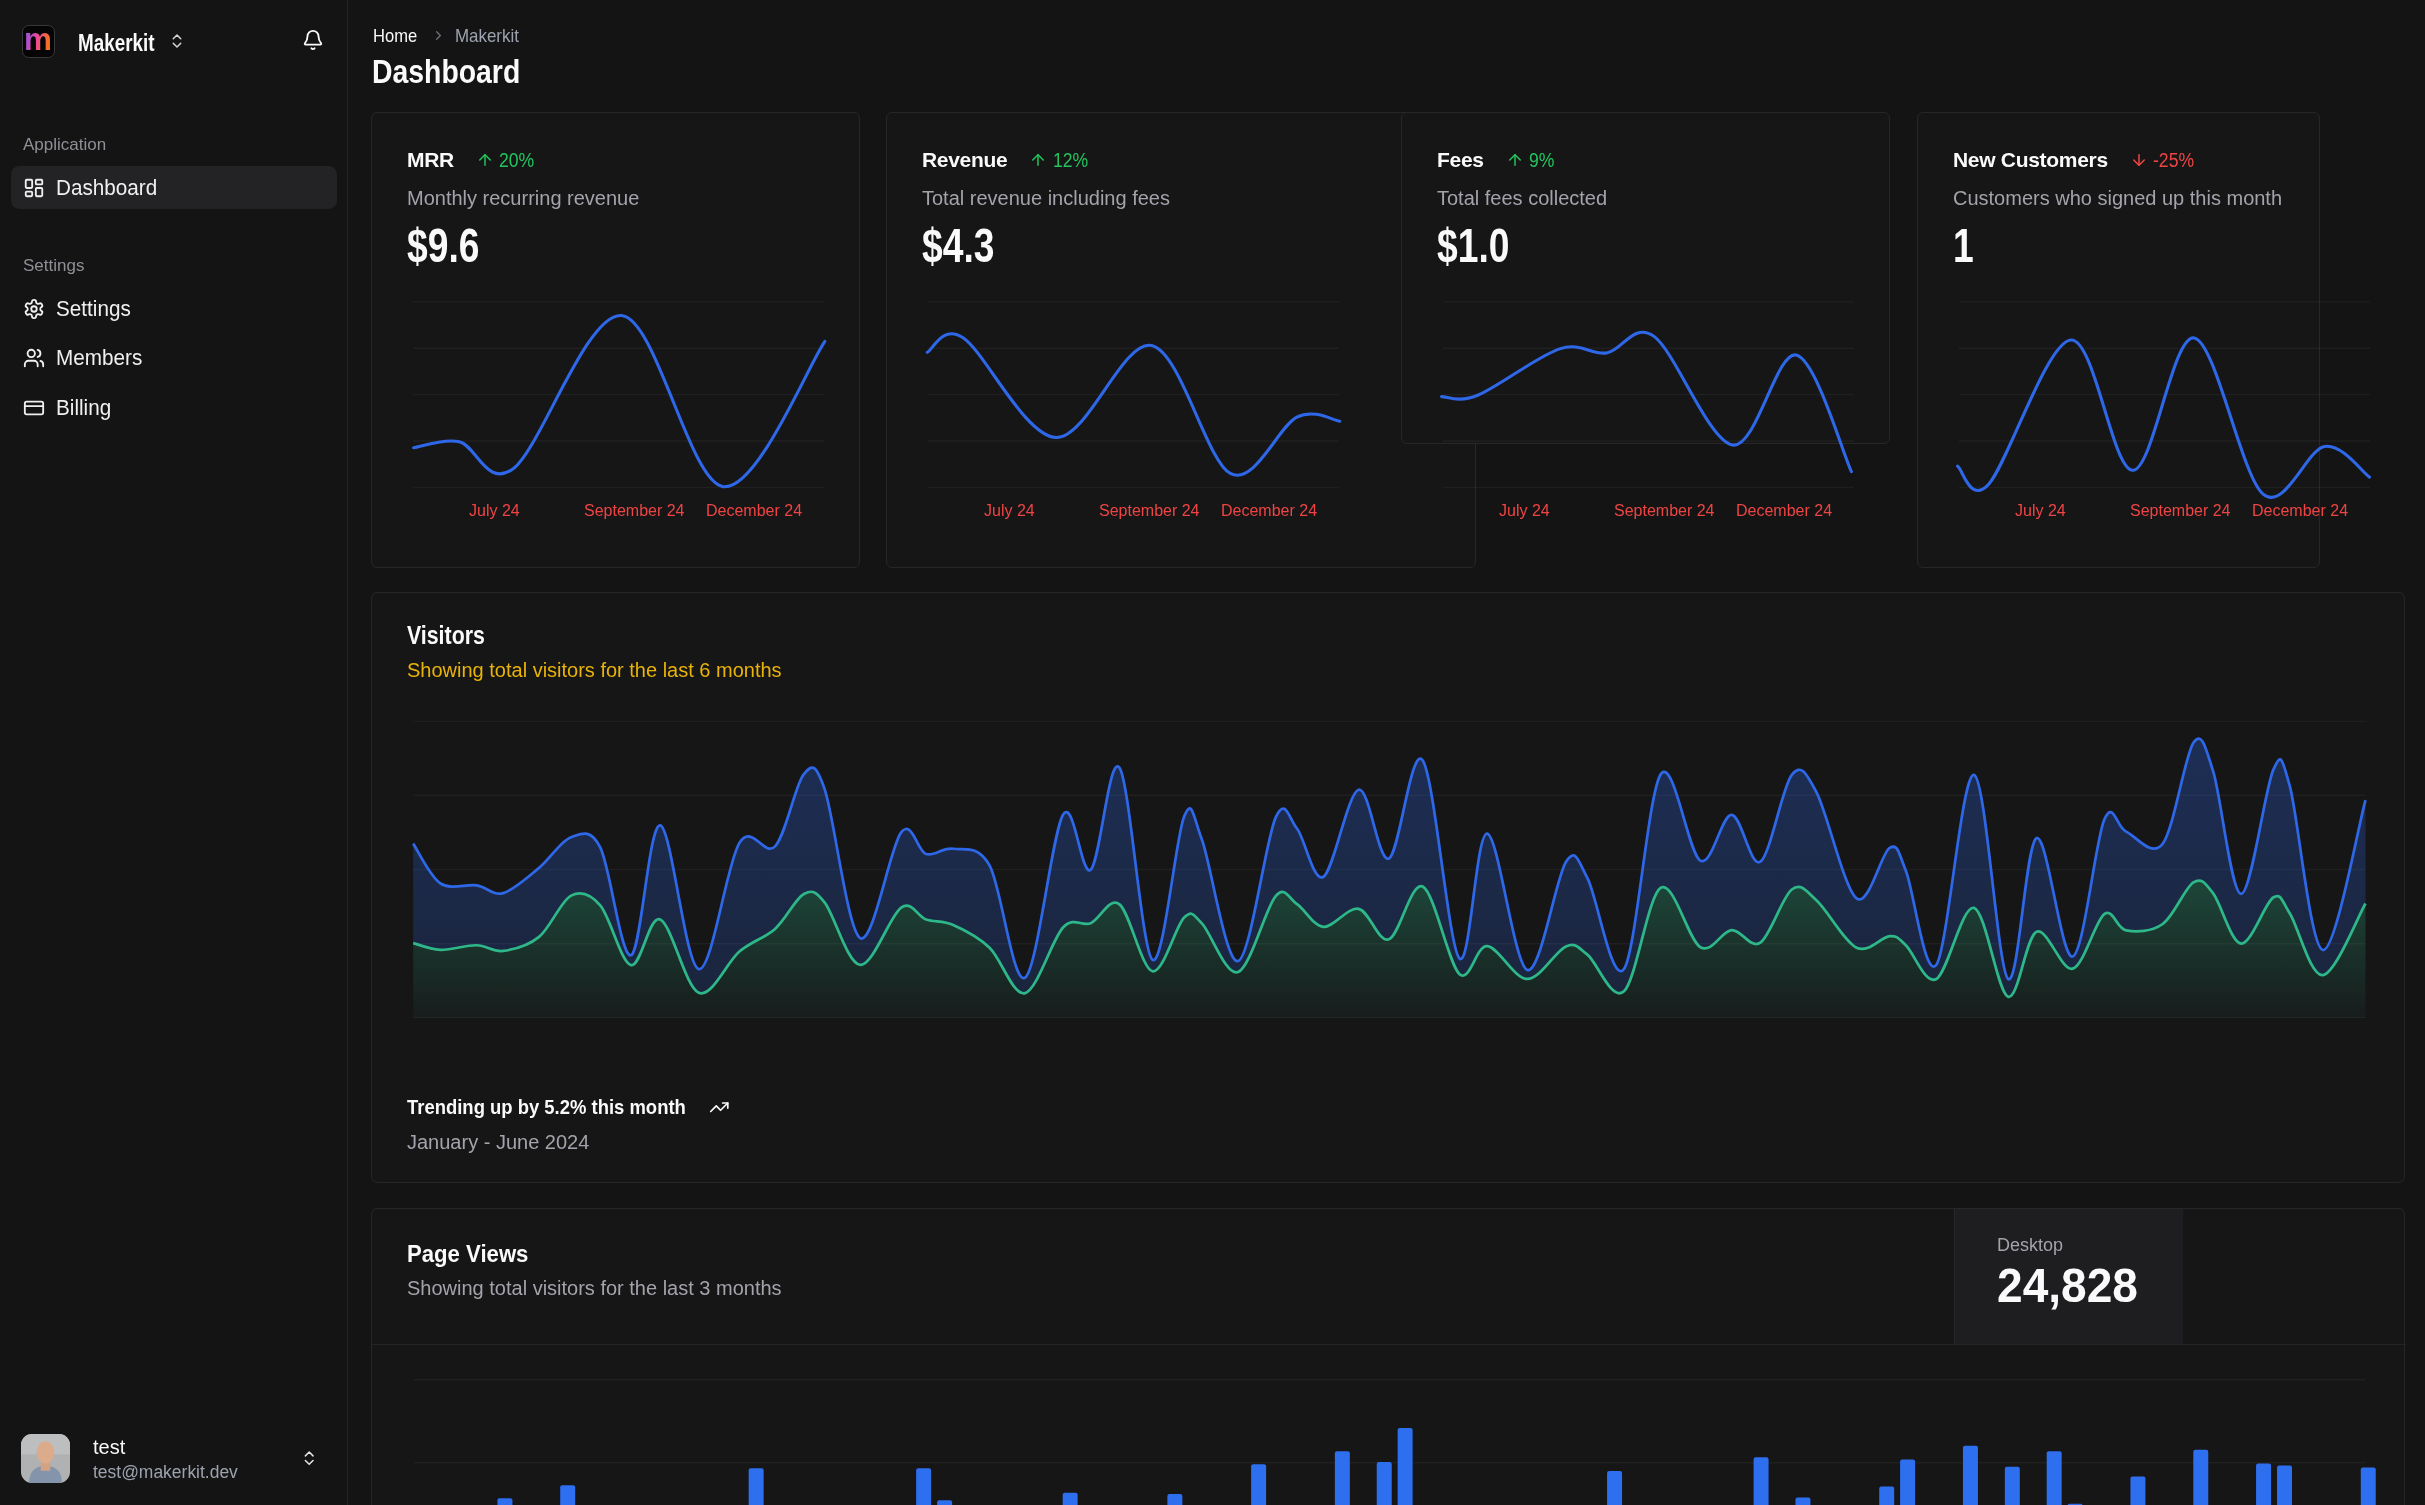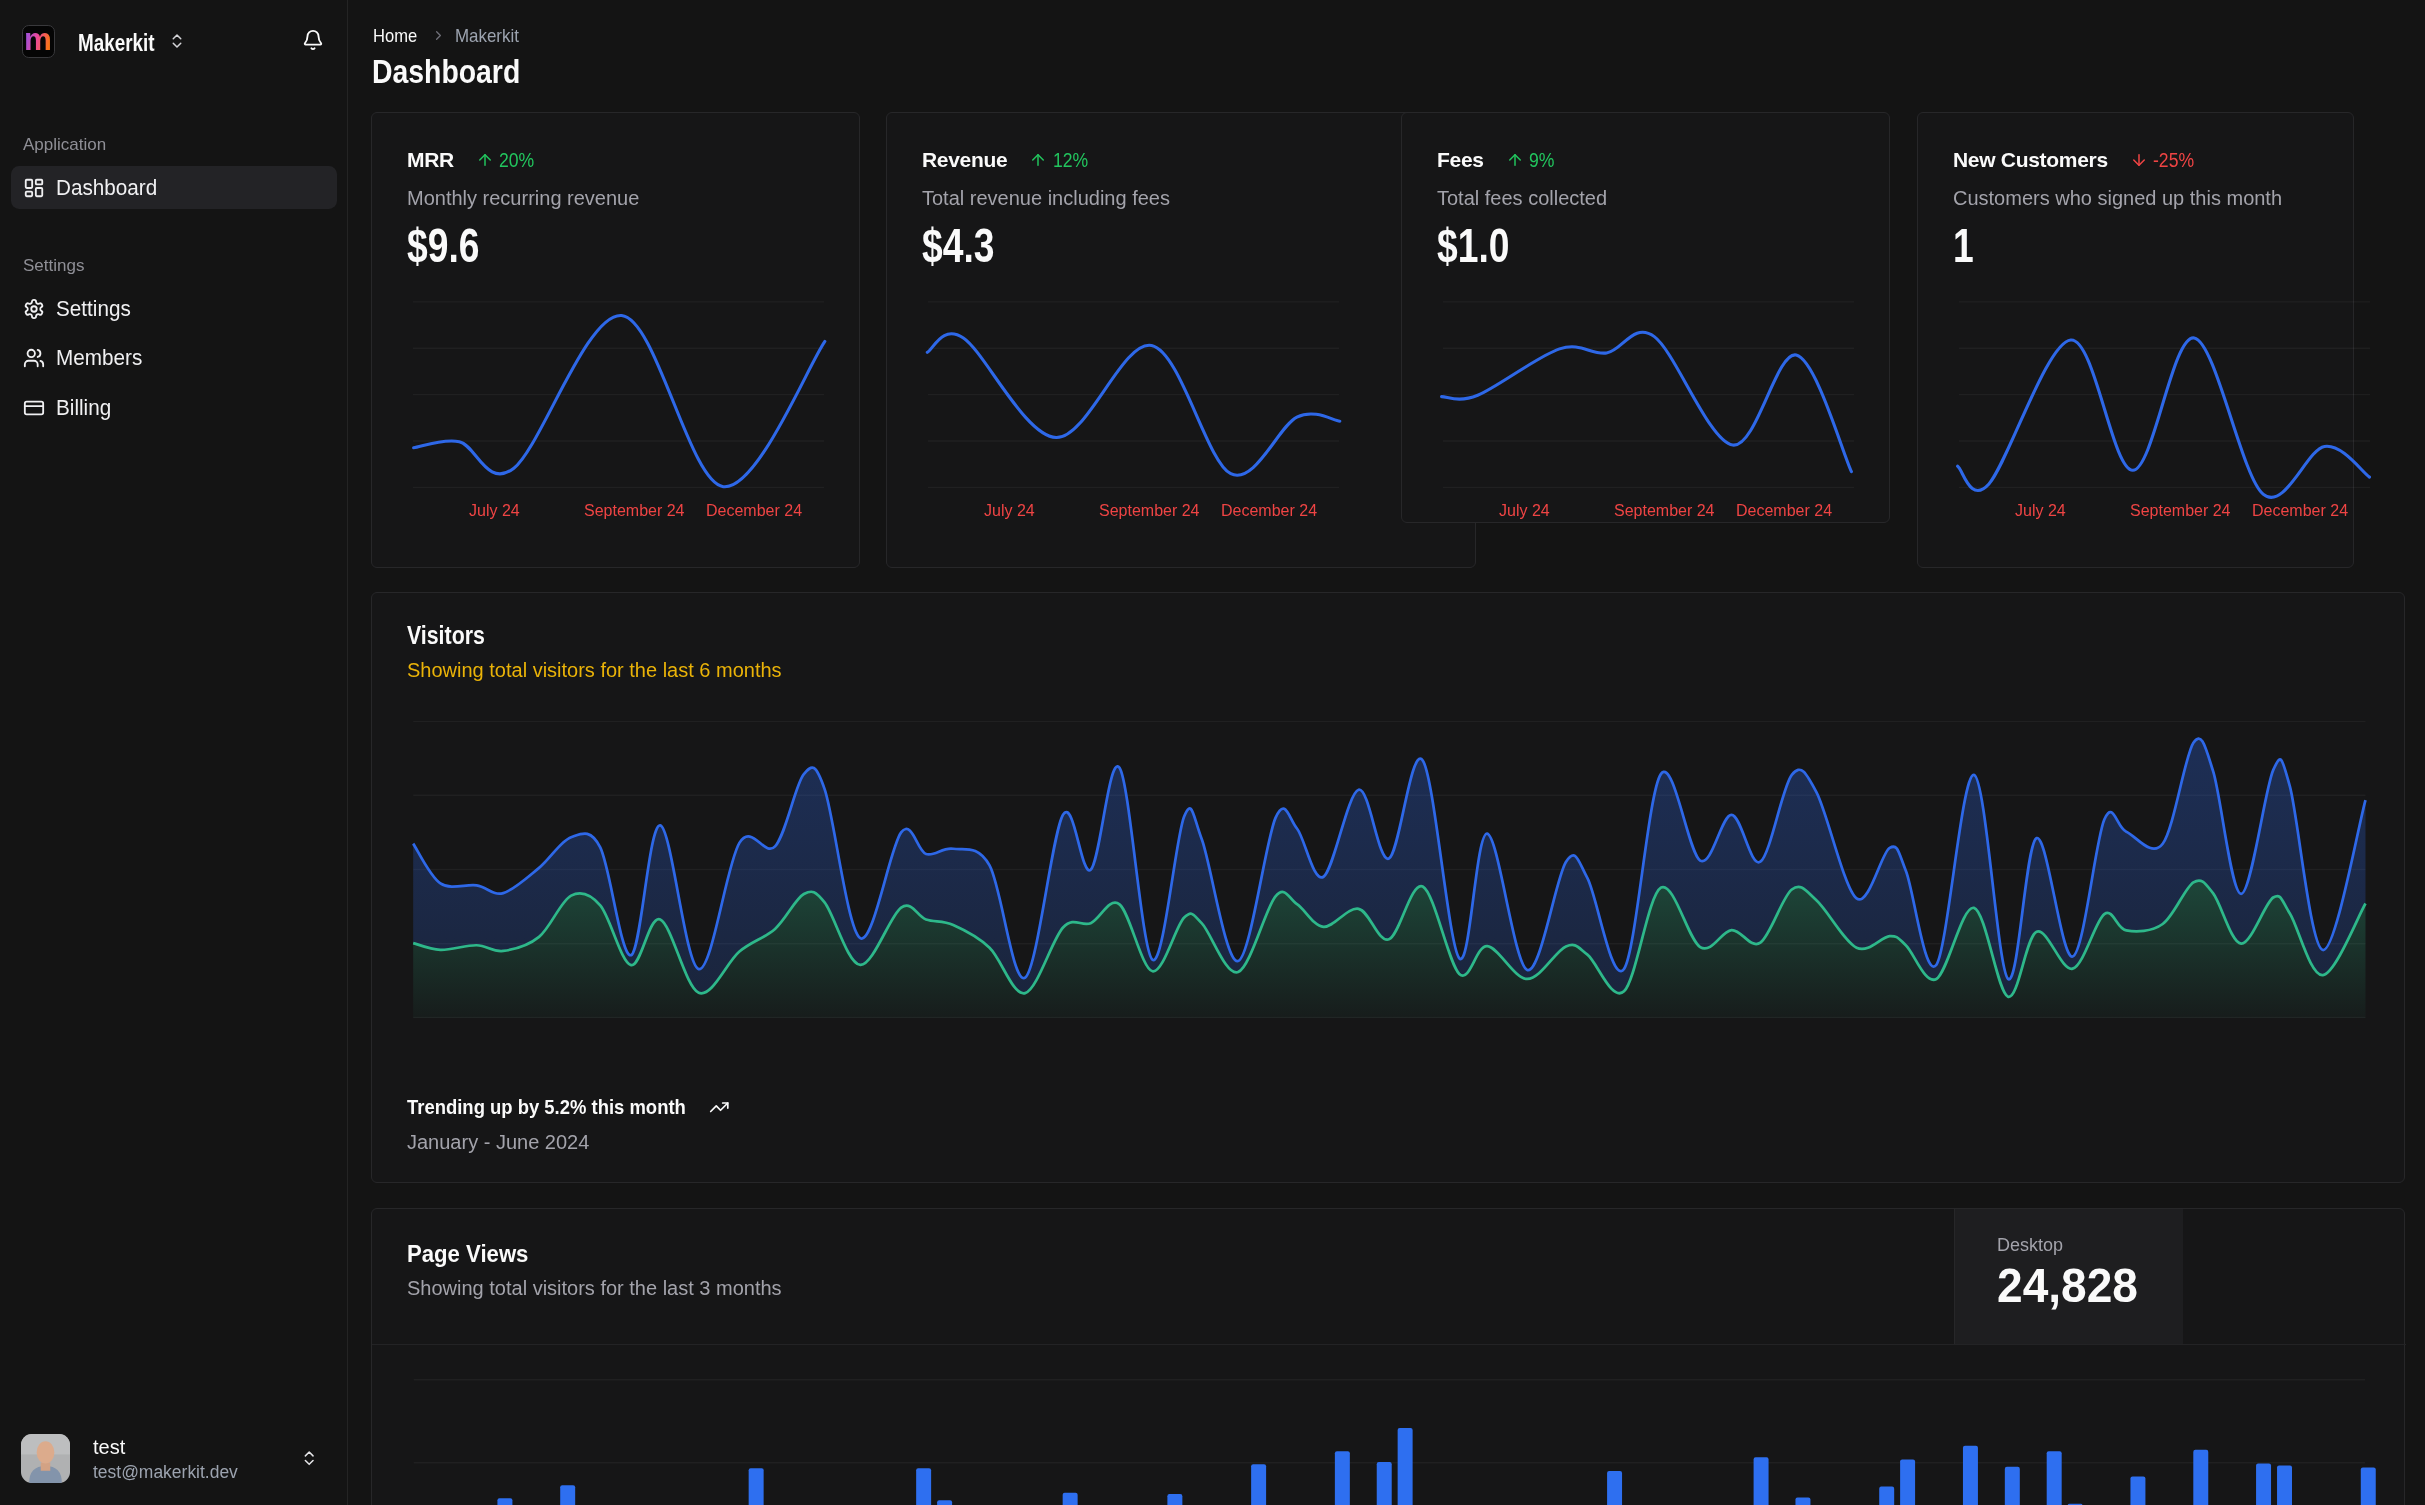--- a/index.html
+++ b/index.html
@@ -158,21 +158,21 @@
       <line x1="60" y1="85" x2="663" y2="85" stroke="rgba(255,255,255,0.042)" stroke-width="2"></line>
       <line x1="60" y1="153" x2="663" y2="153" stroke="rgba(255,255,255,0.042)" stroke-width="2"></line>
       <line x1="60" y1="221" x2="663" y2="221" stroke="rgba(255,255,255,0.042)" stroke-width="2"></line>
       <line x1="60" y1="289" x2="663" y2="289" stroke="rgba(255,255,255,0.042)" stroke-width="2"></line>
       <path d="M59.0,91.0C67.8,87.5,80.5,49.2,112.0,70.0C143.5,90.8,202.0,214.2,248.0,216.0C294.0,217.8,345.3,72.2,388.0,81.0C430.7,89.8,468.5,251.5,504.0,269.0C539.5,286.5,574.3,198.8,601.0,186.0C627.7,173.2,653.5,191.0,664.0,192.0" fill="none" stroke="#2e68e8" stroke-width="4.5" stroke-linecap="round"></path>
     </svg>
   <div class="xl" style="left:97px">July 24</div>
   <div class="xl" style="left:212px">September 24</div>
   <div class="xl" style="left:334px">December 24</div>
 </div>
-<div class="card" style="left:1401px;top:112px;width:489px;height:411px">
+<div class="card" style="left:1401px;top:112px;width:489px;height:332px">
   <div class="ct-row">
       <span class="ct">Fees</span>
       <span class="badge" style="color:#22c55e">
         <svg class="bi" width="18" height="18" viewBox="0 0 24 24" fill="none" stroke="currentColor" stroke-width="2" stroke-linecap="round" stroke-linejoin="round">
           <path d="m5 12 7-7 7 7"></path>
           <path d="M12 19V5"></path>
         </svg>
         <span class="sx88">9%</span>
       </span>
     </div>
@@ -183,21 +183,21 @@
       <line x1="60" y1="85" x2="663" y2="85" stroke="rgba(255,255,255,0.042)" stroke-width="2"></line>
       <line x1="60" y1="153" x2="663" y2="153" stroke="rgba(255,255,255,0.042)" stroke-width="2"></line>
       <line x1="60" y1="221" x2="663" y2="221" stroke="rgba(255,255,255,0.042)" stroke-width="2"></line>
       <line x1="60" y1="289" x2="663" y2="289" stroke="rgba(255,255,255,0.042)" stroke-width="2"></line>
       <path d="M58.0,156.0C66.8,155.7,82.2,165.7,111.0,154.0C139.8,142.3,199.5,96.3,231.0,86.0C262.5,75.7,276.8,95.0,300.0,92.0C323.2,89.0,339.2,45.5,370.0,68.0C400.8,90.5,450.3,222.5,485.0,227.0C519.7,231.5,549.0,88.5,578.0,95.0C607.0,101.5,645.5,237.5,659.0,266.0" fill="none" stroke="#2e68e8" stroke-width="4.5" stroke-linecap="round"></path>
     </svg>
   <div class="xl" style="left:97px">July 24</div>
   <div class="xl" style="left:212px">September 24</div>
   <div class="xl" style="left:334px">December 24</div>
 </div>
-<div class="card" style="left:1917px;top:112px;width:437px;height:456px">
+<div class="card" style="left:1917px;top:112px;width:403px;height:456px">
   <div class="ct-row">
       <span class="ct">New Customers</span>
       <span class="badge" style="color:#ef4444">
         <svg class="bi" width="18" height="18" viewBox="0 0 24 24" fill="none" stroke="currentColor" stroke-width="2" stroke-linecap="round" stroke-linejoin="round">
           <path d="M12 5v14"></path>
           <path d="m19 12-7 7-7-7"></path>
         </svg>
         <span class="sx88">-25%</span>
       </span>
     </div>

